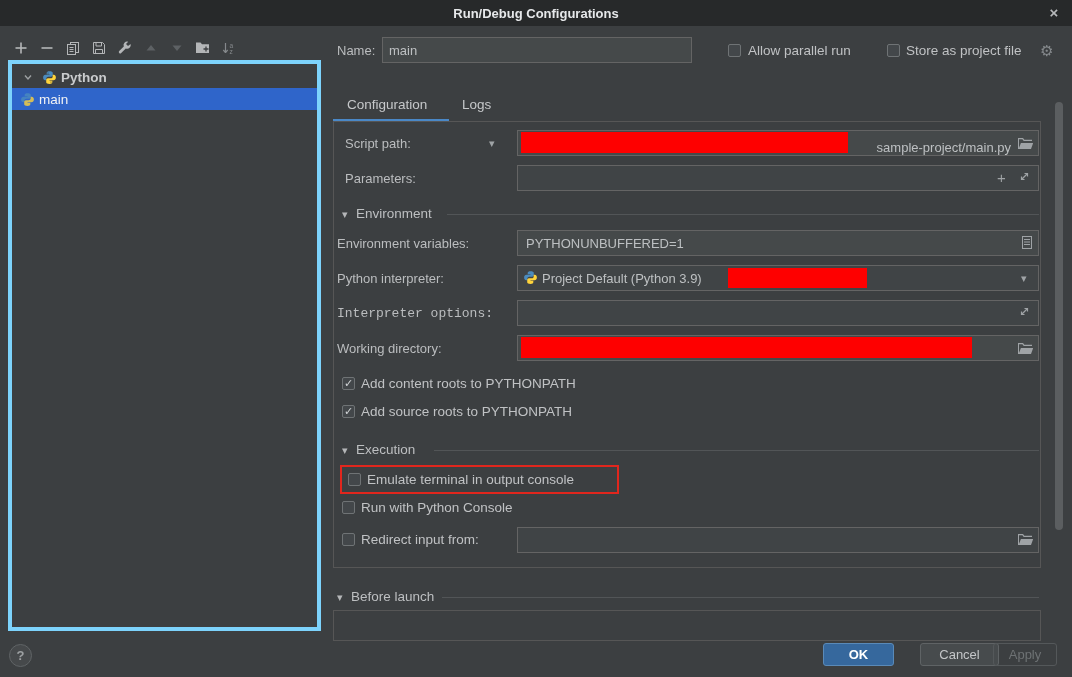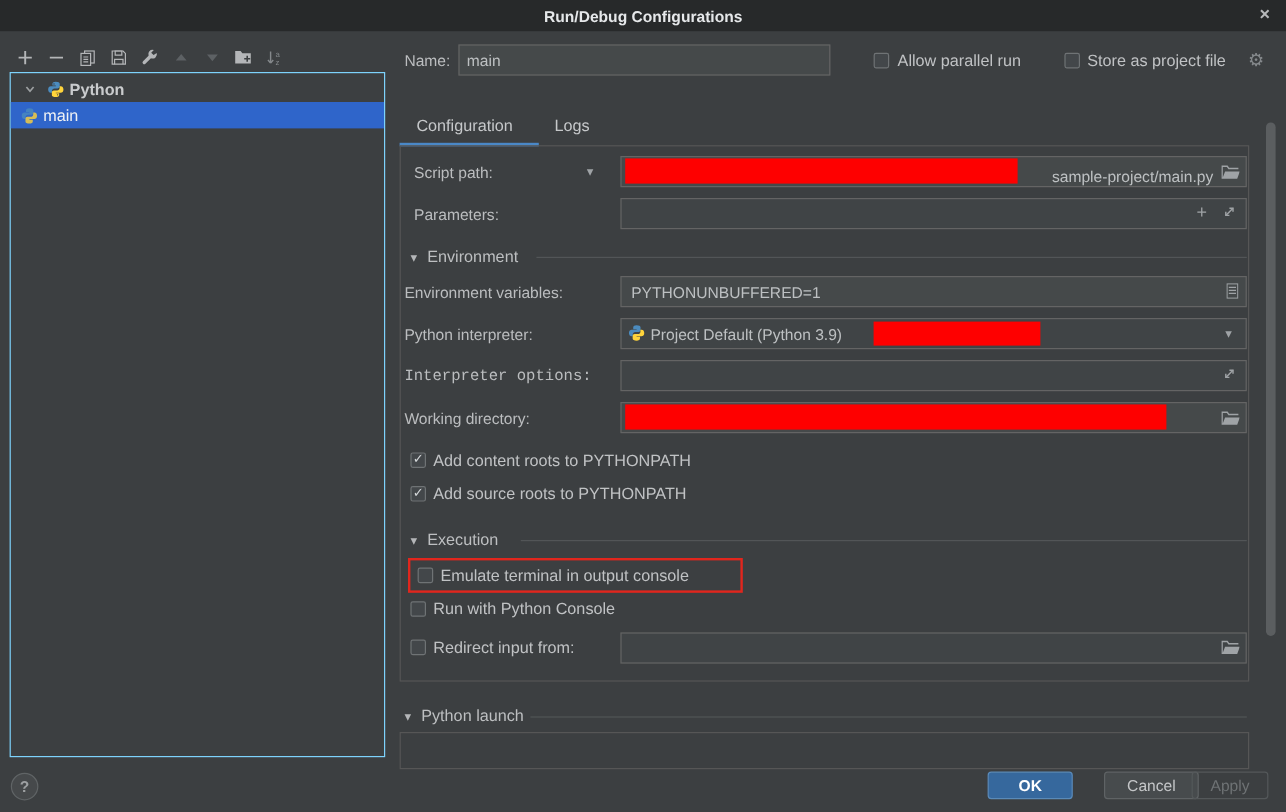--- a/index.html
+++ b/index.html
@@ -13,21 +13,21 @@
   .abs{position:absolute;}
   
   .titlebar{position:absolute;left:0;top:0;width:1072px;height:26px;background:var(--titlebar,#27292a);
     display:flex;align-items:center;justify-content:center;color:#e6e8ea;font-weight:bold;}
   .close{position:absolute;right:9px;top:3px;width:18px;height:18px;display:flex;align-items:center;justify-content:center;
     color:#b6b8ba;font-size:15px;font-weight:bold;cursor:default;}
   
   .toolbar{position:absolute;left:12px;top:39px;display:flex;gap:9px;align-items:center;}
   .tbicon{width:17px;height:17px;display:flex;align-items:center;justify-content:center;}
   
-  .treepanel{position:absolute;left:8px;top:60px;width:313px;height:571px;border:1px solid #7dd3fc;box-sizing:border-box;background:var(--panel,#3c3f41);}
+  .treepanel{position:absolute;left:8px;top:60px;width:313px;height:571px;border:4px solid #7dd3fc;box-sizing:border-box;background:var(--panel,#3c3f41);}
   .treerow{position:relative;height:22px;display:flex;align-items:center;}
   .treerow.sel{background:var(--selection,#2f65ca);}
   .treerow .chev{width:12px;height:12px;margin-left:10px;}
   .treerow .ticon{width:15px;height:15px;margin-left:8px;}
   .treerow .tlabel{margin-left:4px;font-weight:bold;color:#c9cbcd;font-size:13.5px;}
   .treerow.sel .tlabel{font-weight:normal;color:#f0f2f4;}
   .indent{margin-left:48px;}
   
   .help{position:absolute;left:9px;top:644px;width:23px;height:23px;border-radius:50%;
     background:#46494b;border:1px solid #606466;box-sizing:border-box;
@@ -284,21 +284,21 @@
 <span class="cb" style="left:342px;top:533px;"></span>
 <span class="cblabel" style="left:361px;top:532px;">Redirect input from:</span>
 <div class="field dark" style="top:527px;"></div>
 <span class="abs" style="left:1017px;top:533px;">
   <svg width="16" height="13" viewBox="0 0 16 13">
       <path fill="#9fa3a6" d="M1 1h5l1.3 1.8H15V4H6.7L5.4 2.2H2V11l1.9-5h12.3L14 12H1z"></path>
     </svg>
 </span>
 
 <span class="sect-arrow" style="left:337px;top:591px;">▾</span>
-<span class="sect-label" style="left:351px;top:589px;">Python launch</span>
+<span class="sect-label" style="left:351px;top:589px;">Before launch</span>
 <div class="hline" style="left:442px;top:597px;width:597px;"></div>
 <div class="blbox"></div>
 
 <div class="scrollthumb"></div>
 
 <div class="btn ok">OK</div>
 <div class="btn cancel">Cancel</div>
 <div class="btn apply">Apply</div>
 
 </body></html>

